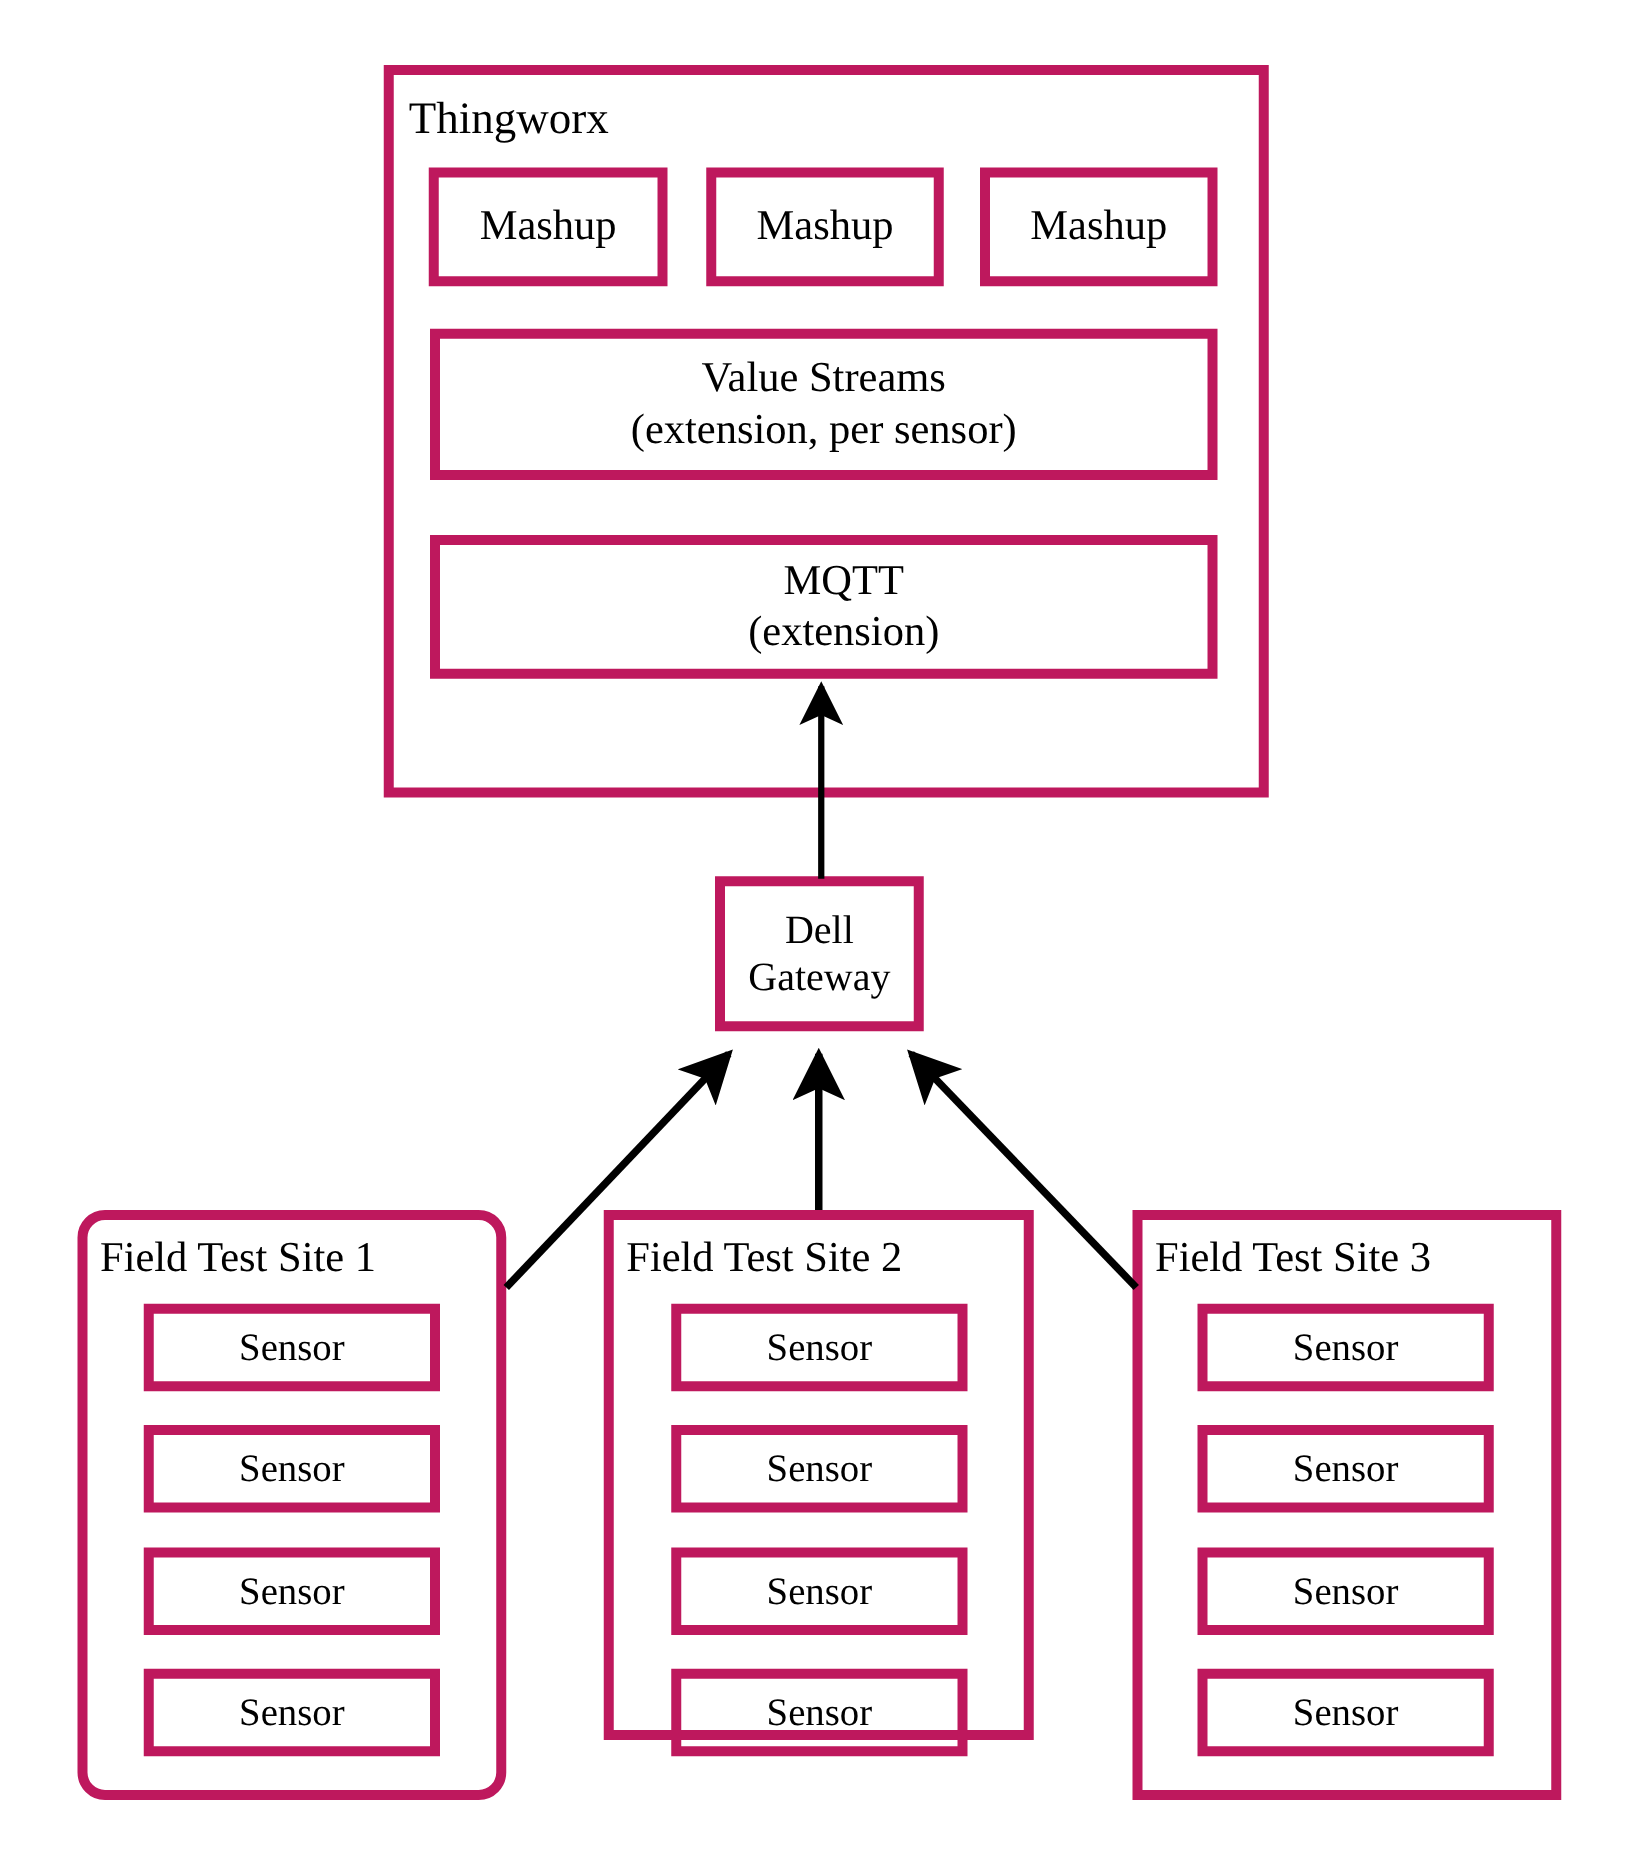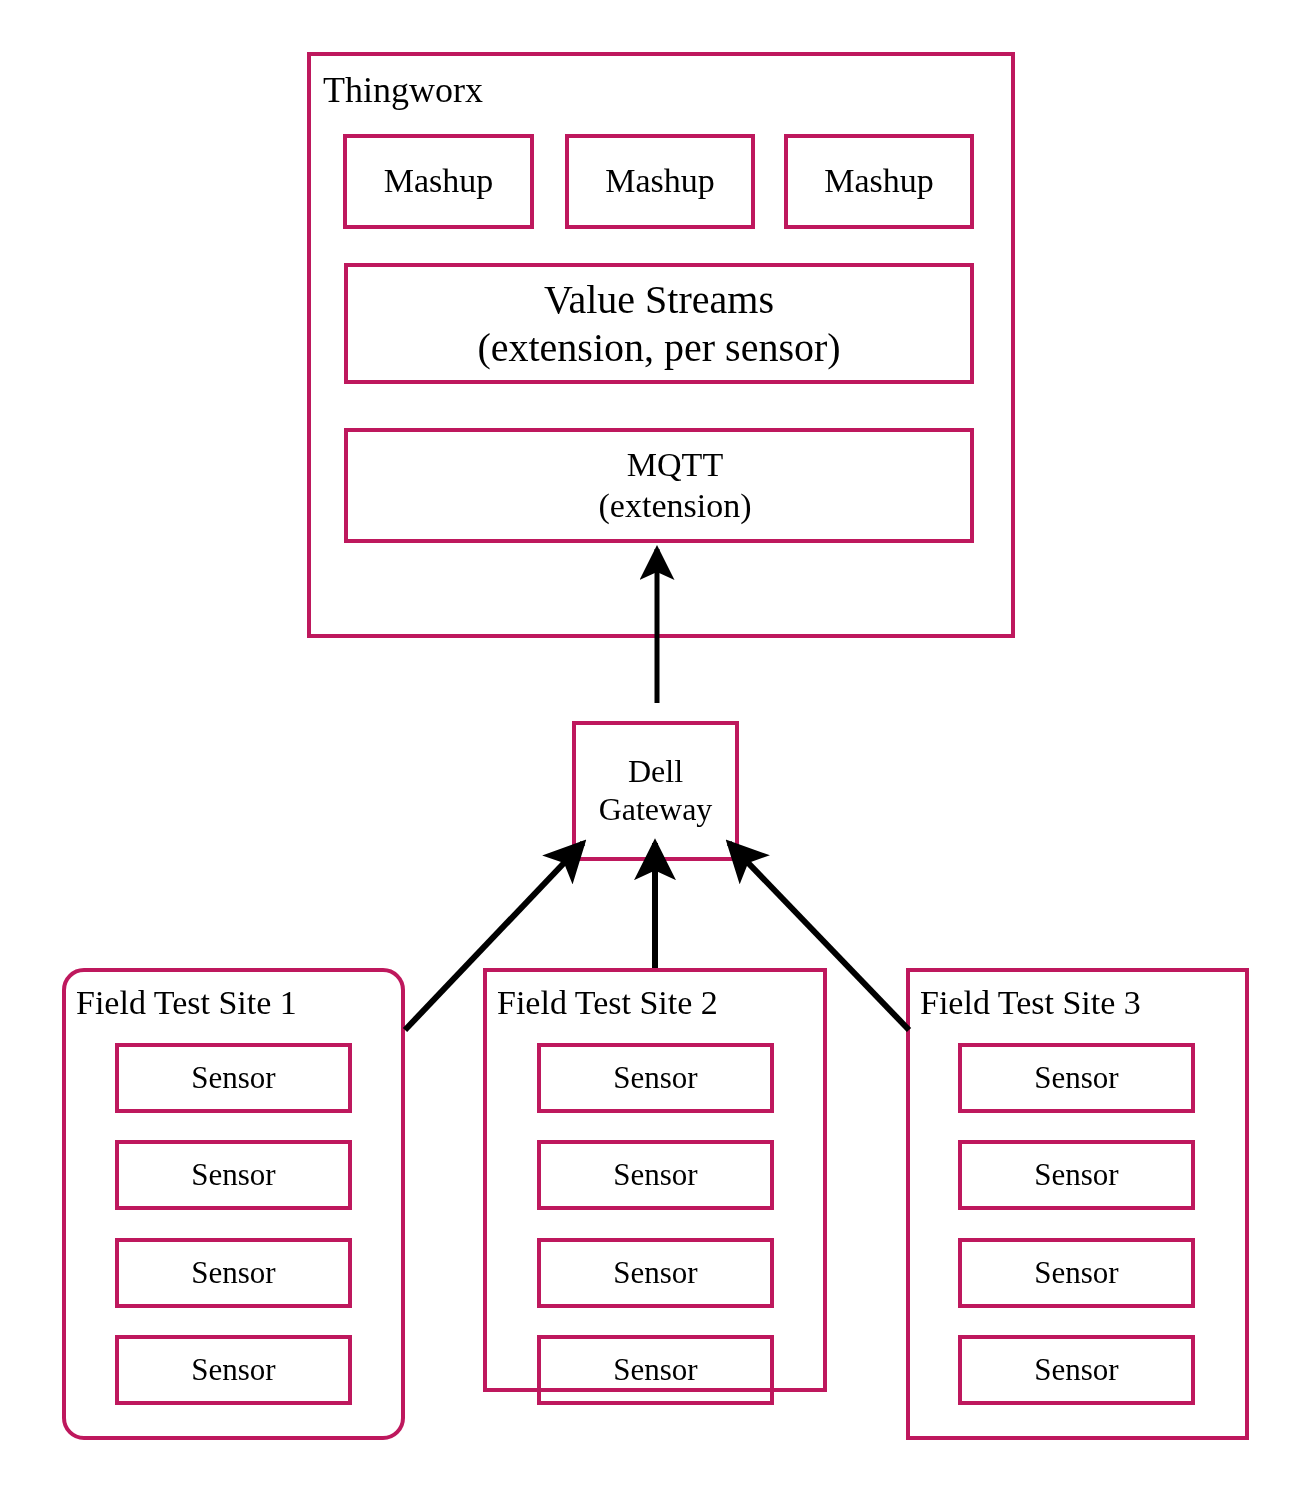--- a/index.html
+++ b/index.html
@@ -21,21 +21,21 @@
     position: absolute;
     left: 0;
     top: 0;
     width: 1304px;
     height: 1488px;
     pointer-events: none;
   }
   .box {
     position: absolute;
     box-sizing: border-box;
-    border: 4px solid #be185d;
+    border: 8px solid #be185d;
     background: transparent;
   }
   .box-label-center {
     position: absolute;
     left: 0;
     right: 0;
     top: 0;
     bottom: 0;
     display: flex;
     flex-direction: column;
@@ -47,21 +47,21 @@
   }
   .title-topleft {
     position: absolute;
     color: #000000;
     white-space: nowrap;
     line-height: 1;
   }
   .t-thingworx { font-size: 36px; }
   .t-site      { font-size: 34px; }
   .t-mashup    { font-size: 34px; }
-  .t-stream    { font-size: 40px; }
+  .t-stream    { font-size: 34px; }
   .t-mqtt      { font-size: 34px; padding-left: 32px; }
   .t-gateway   { font-size: 32px; }
   .t-sensor    { font-size: 31px; }
 </style>
 </head>
 <body>
 
 <div id="canvas">
 
   <div class="box" style="left:307px; top:52px; width:708px; height:586px;">
@@ -85,21 +85,21 @@
     </div>
   </div>
 
   <div class="box" style="left:344px; top:428px; width:630px; height:115px;">
     <div class="box-label-center t-mqtt">
       <span>MQTT</span>
       <span>(extension)</span>
     </div>
   </div>
 
-  <div class="box" style="left:572px; top:721px; width:167px; height:140px;padding-left:41px;">
+  <div class="box" style="left:572px; top:701px; width:167px; height:124px;padding-left:41px;">
     <div class="box-label-center t-gateway">
       <span>Dell</span>
       <span>Gateway</span>
     </div>
   </div>
 
   <div class="box" style="left:62px; top:968px; width:343px; height:472px;border-radius:22px;">
     <div class="title-topleft t-site" style="left:10px; top:14px;">Field Test Site 1</div>
   </div>
   <div class="box" style="left:115px; top:1043px; width:237px; height:70px;">

